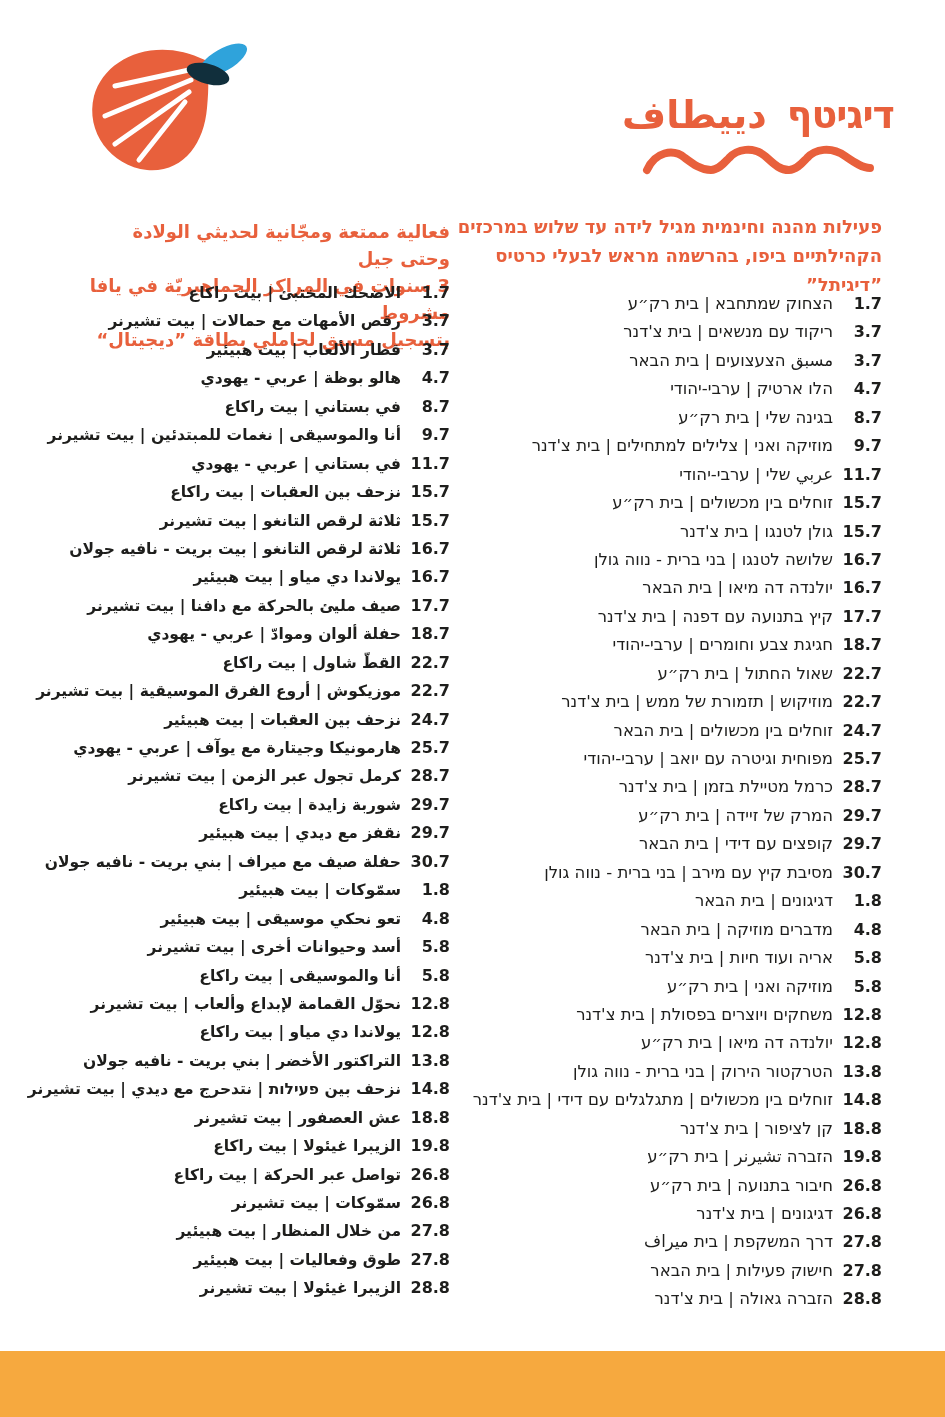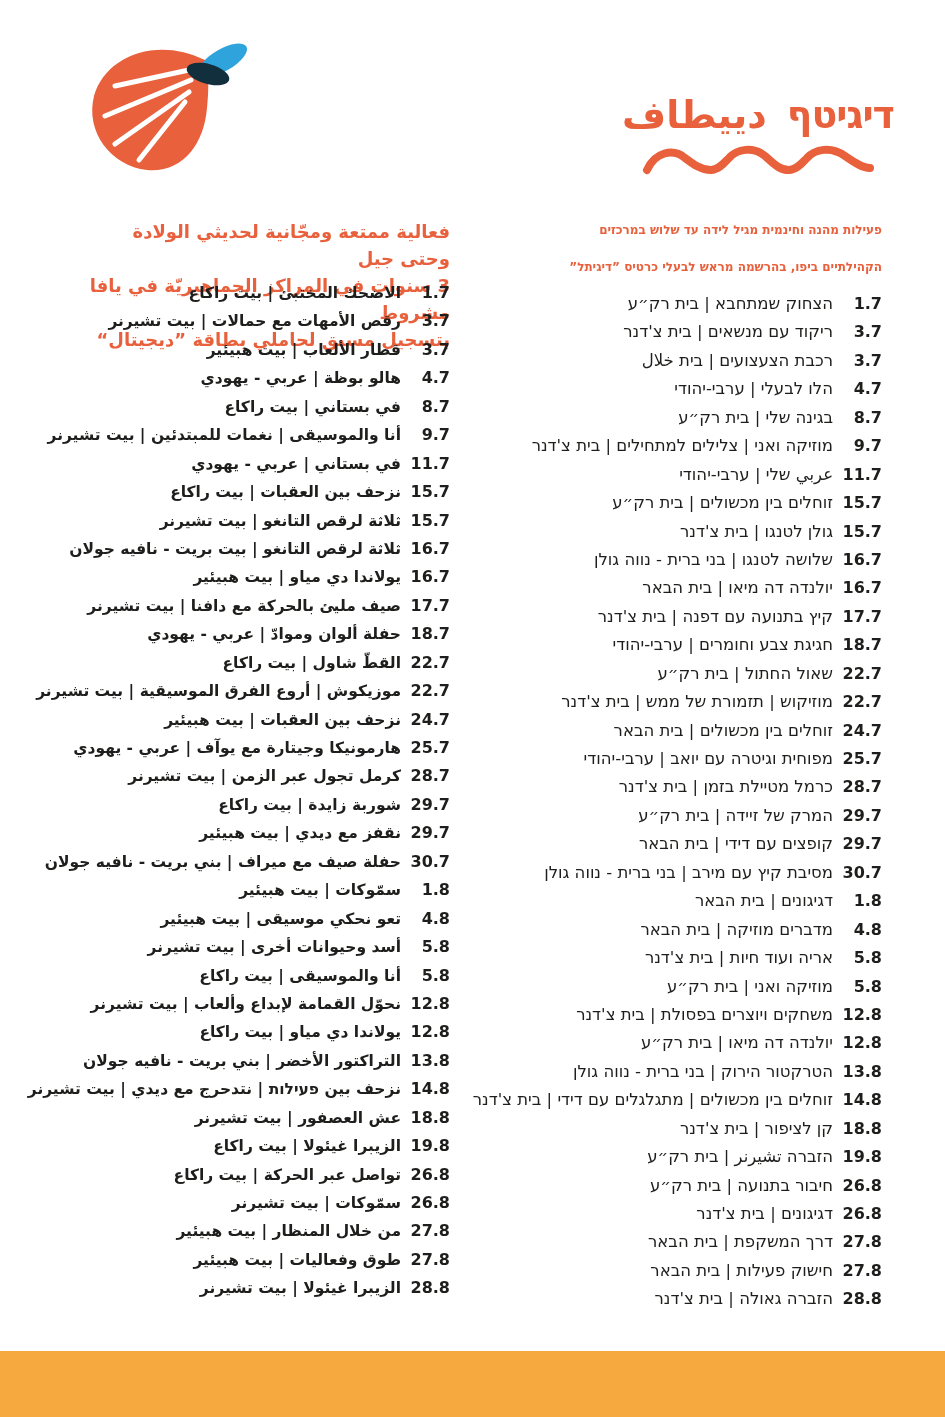--- a/index.html
+++ b/index.html
@@ -7,21 +7,21 @@
         font-family:"DejaVu Sans",sans-serif;color:#1e1e1c;}
   
   .illus{position:absolute;left:85px;top:36px;width:172px;height:148px;}
   
   .logo{position:absolute;top:96px;right:57px;width:260px;text-align:center;}
   .logo-words{display:flex;flex-direction:row;justify-content:center;column-gap:20px;direction:rtl;
               font-size:38px;font-weight:700;color:#e8603c;line-height:1;letter-spacing:-1px;}
   .logo-wave{display:block;margin:10px auto 0 auto;}
   
   .intro{position:absolute;direction:rtl;text-align:right;font-weight:700;color:#e8603c;
-         font-size:12px;line-height:37px;}
+         font-size:18px;line-height:29px;}
   .intro.he{top:212px;right:63px;width:430px;}
   .intro.ar{top:202px;right:495px;width:370px;font-size:18px;line-height:27px;margin-top:16px;}
   
   .list{position:absolute;}
   .list.he{top:294px;right:63px;width:580px;}
   .list.ar{top:283px;right:495px;width:440px;}
   .row{display:flex;justify-content:flex-end;align-items:baseline;column-gap:9px;height:28.45px;}
   .row .t{direction:rtl;text-align:right;font-size:16.5px;color:#1e1e1c;white-space:nowrap;}
   .list.ar .row .t{font-size:15.5px;font-weight:bold;}
   .row .d{flex:none;min-width:40px;text-align:right;font-weight:700;font-size:16px;color:#1e1e1c;
@@ -70,25 +70,25 @@
   <div class="list he">
       <div class="row">
         <span class="t">הצחוק שמתחבא | בית רק״ע</span>
         <span class="d">1.7</span>
       </div>
       <div class="row">
         <span class="t">ריקוד עם מנשאים | בית צ'דנר</span>
         <span class="d">3.7</span>
       </div>
       <div class="row">
-        <span class="t">רכבת הצעצועים | בית خلال</span>
+        <span class="t">مسبق הצעצועים | בית הבאר</span>
         <span class="d">3.7</span>
       </div>
       <div class="row">
-        <span class="t">הלו לבעלי | ערבי-יהודי</span>
+        <span class="t">הלו ארטיק | ערבי-יהודי</span>
         <span class="d">4.7</span>
       </div>
       <div class="row">
         <span class="t">בגינה שלי | בית רק״ע</span>
         <span class="d">8.7</span>
       </div>
       <div class="row">
         <span class="t">מוזיקה ואני | צלילים למתחילים | בית צ'דנר</span>
         <span class="d">9.7</span>
       </div>
@@ -194,21 +194,21 @@
       </div>
       <div class="row">
         <span class="t">חיבור בתנועה | בית רק״ע</span>
         <span class="d">26.8</span>
       </div>
       <div class="row">
         <span class="t">דגיגונים | בית צ'דנר</span>
         <span class="d">26.8</span>
       </div>
       <div class="row">
-        <span class="t">דרך המשקפת | בית הבאר</span>
+        <span class="t">דרך המשקפת | בית ميراف</span>
         <span class="d">27.8</span>
       </div>
       <div class="row">
         <span class="t">חישוק פעילות | בית הבאר</span>
         <span class="d">27.8</span>
       </div>
       <div class="row">
         <span class="t">הזברה גאולה | בית צ'דנר</span>
         <span class="d">28.8</span>
       </div>

